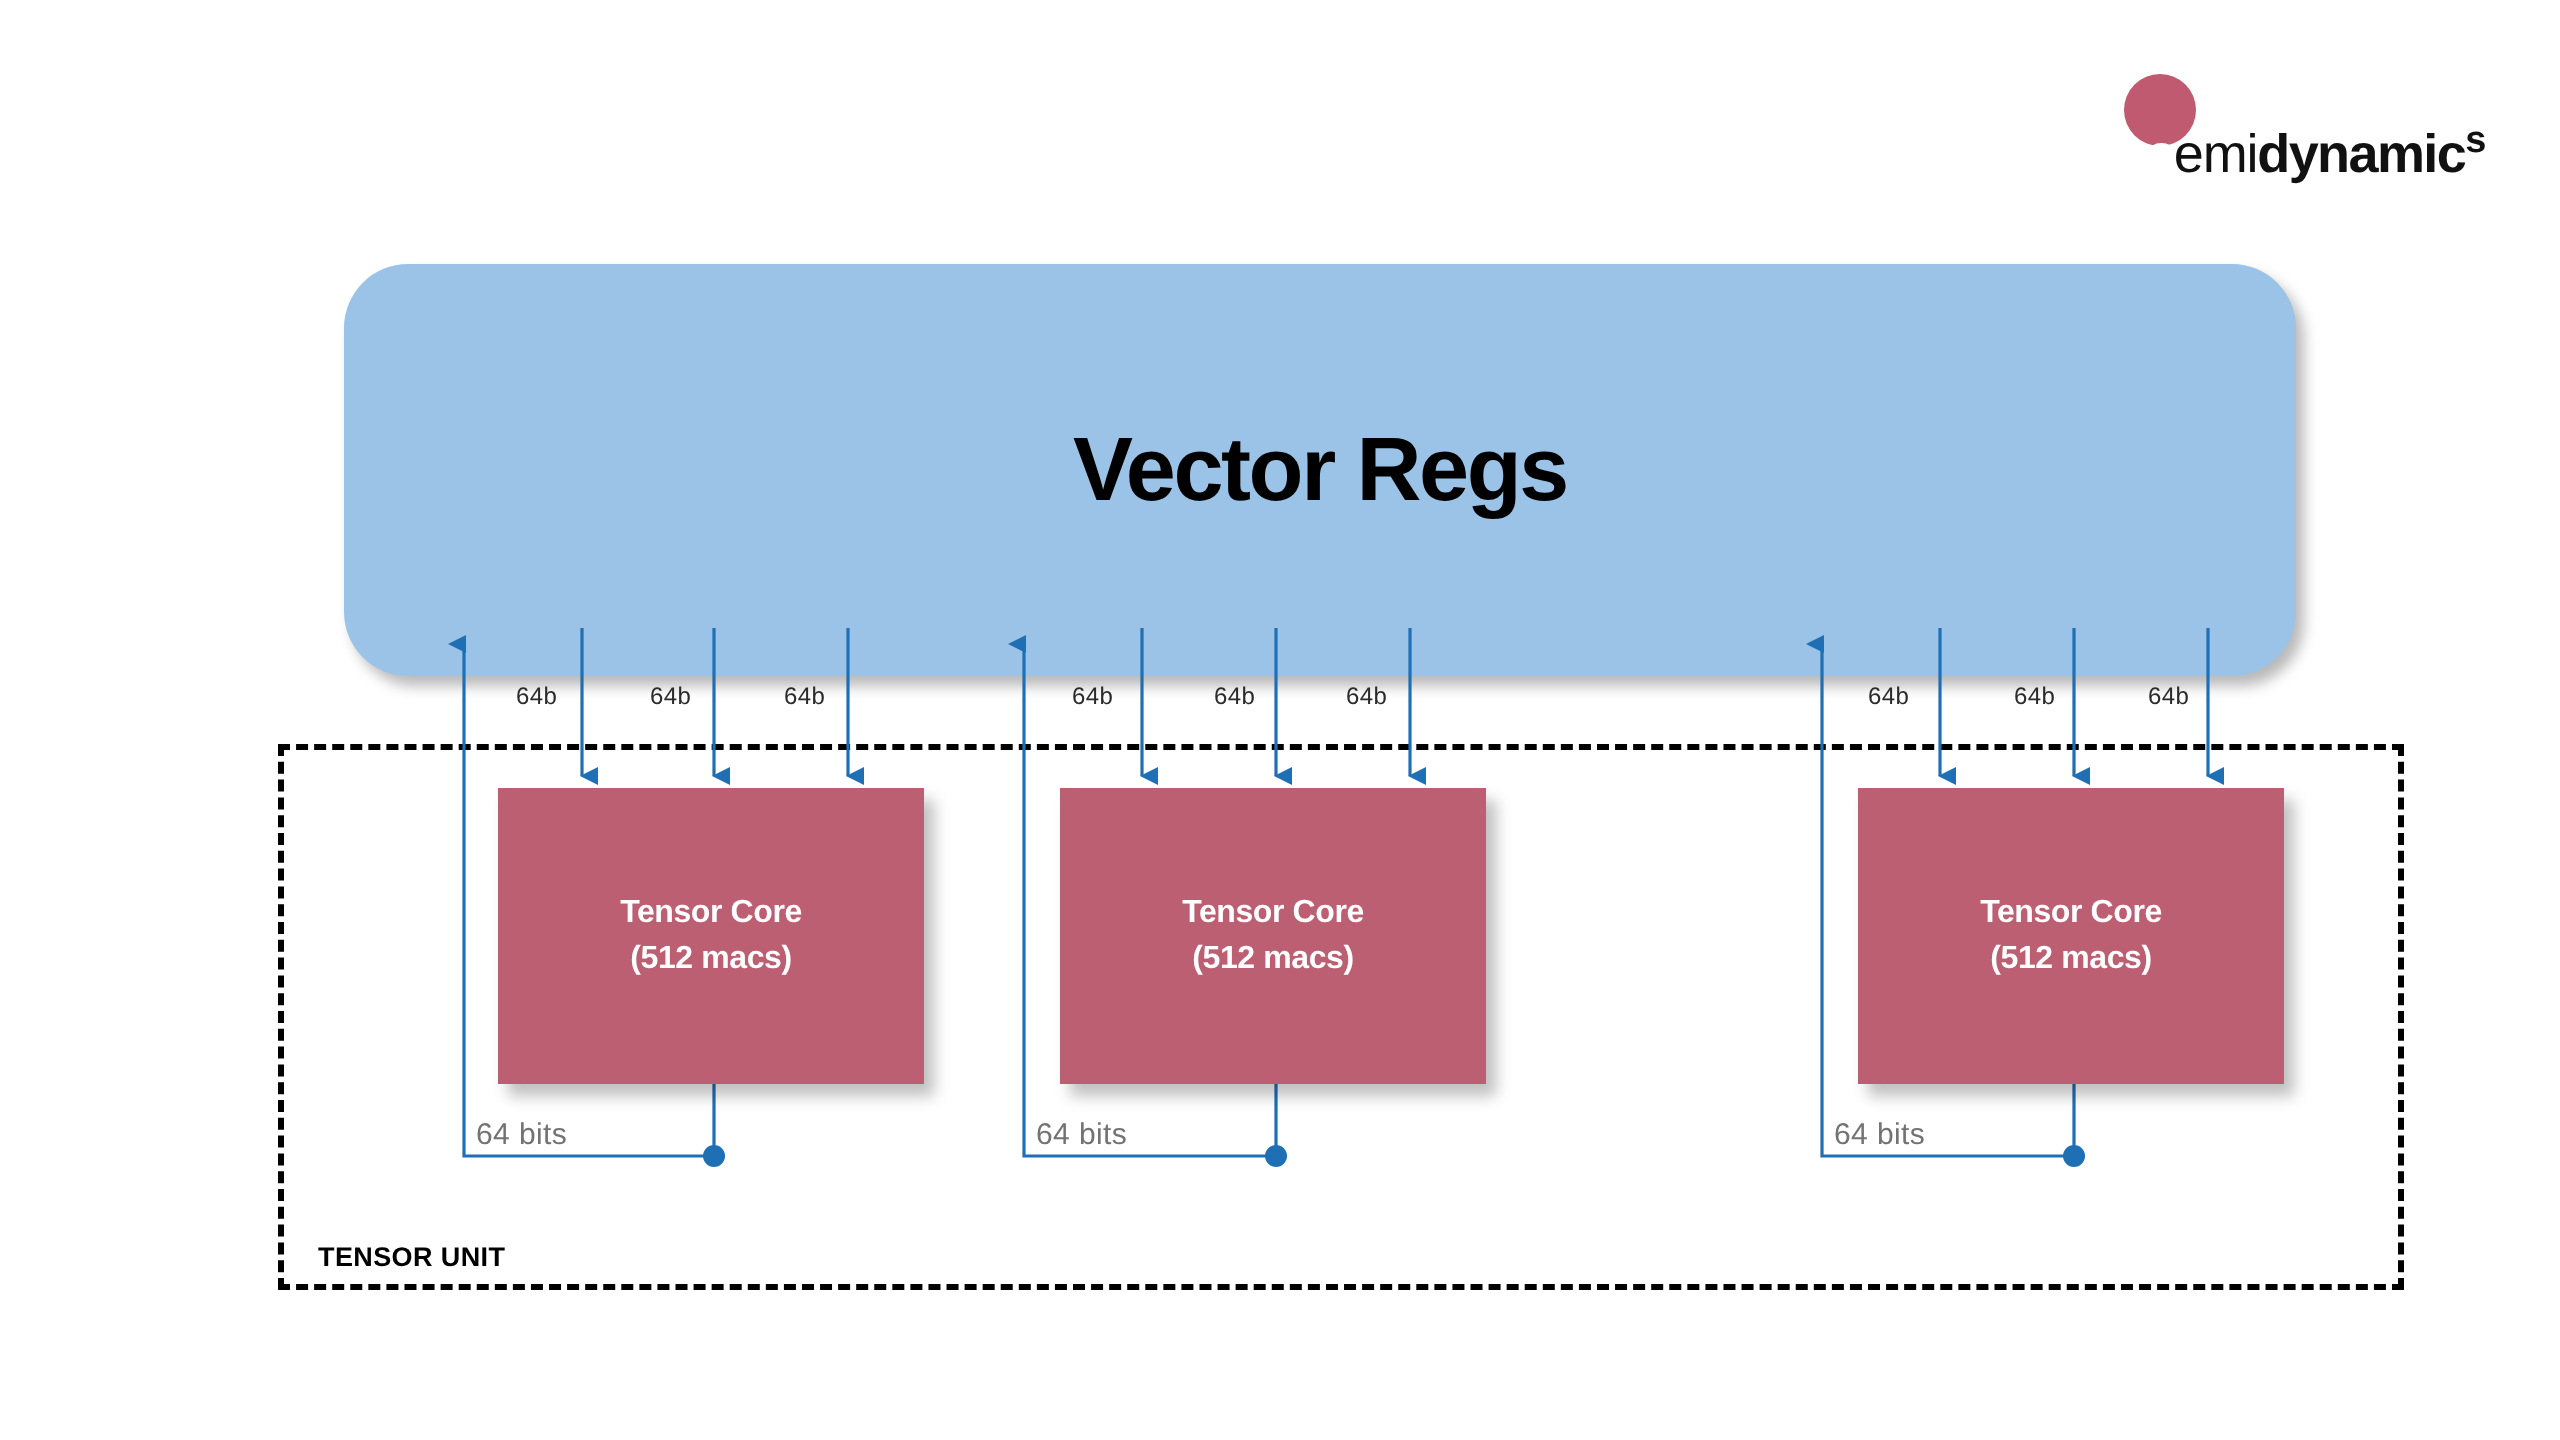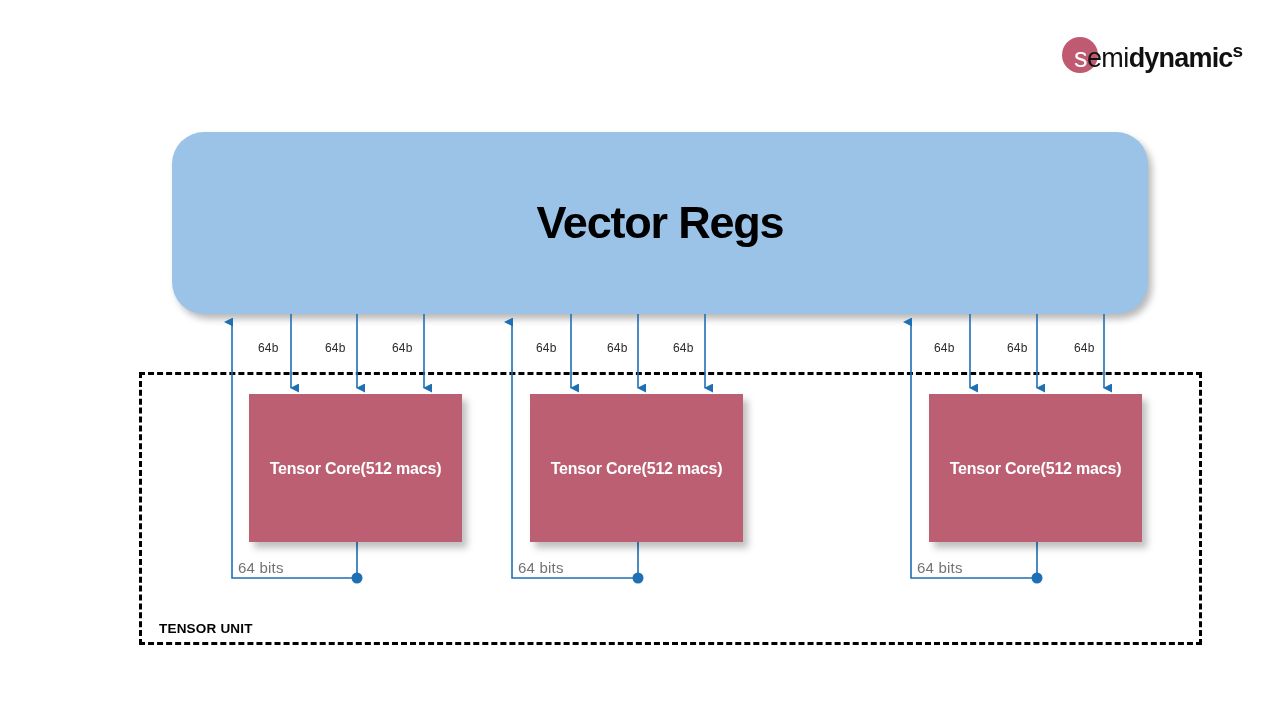--- a/index.html
+++ b/index.html
@@ -16,39 +16,39 @@
     position:absolute; left:1062px; top:33px;
     width:200px; height:48px;
   }
   #logo .disc {
     position:absolute; left:0; top:4px;
     width:36px; height:36px;
     background:#bf5a70;
     border-radius:50%;
   }
   #logo .wordmark {
-    position:absolute; left:12px; top:1px;
+    position:absolute; left:12px; top:21px;
     white-space:nowrap;
     font-size:27px;
     line-height:34px;
     letter-spacing:-0.6px;
     color:#111111;
   }
   #logo .w-s    { color:#ffffff; font-weight:400; }
   #logo .w-emi  { font-weight:400; }
   #logo .w-dyn  { font-weight:700; letter-spacing:-0.8px; }
   #logo .w-sup  {
     font-weight:700; font-size:19px;
     vertical-align:super; letter-spacing:-0.5px;
   }
 
   
   #vecregs {
     position:absolute; left:172px; top:132px;
-    width:976px; height:182px;
+    width:976px; height:206px;
     background:#9bc3e7;
     border-radius:32px;
     box-shadow:4px 5px 7px rgba(0,0,0,0.28);
     display:flex; align-items:center; justify-content:center;
   }
   #vecregs .title {
     font-size:45px; font-weight:700;
     letter-spacing:-1.2px; color:#000000;
   }
 
@@ -62,21 +62,21 @@
     position:absolute; left:159px; top:621px;
     font-size:13.5px; font-weight:700;
     letter-spacing:0.2px; color:#000000;
   }
 
   
   .core {
     position:absolute;
     background:#bc5f72;
     box-shadow:5px 6px 7px rgba(0,0,0,0.25);
-    display:flex; flex-direction:row;
+    display:flex; flex-direction:column;
     align-items:center; justify-content:center;
     color:#ffffff;
     font-size:16px; font-weight:700;
     letter-spacing:-0.2px;
     line-height:23px;
     text-align:center;
   }
   #core0 { left:249px; top:394px; width:213px; height:148px; }
   #core1 { left:530px; top:394px; width:213px; height:148px; }
   #core2 { left:929px; top:394px; width:213px; height:148px; }

